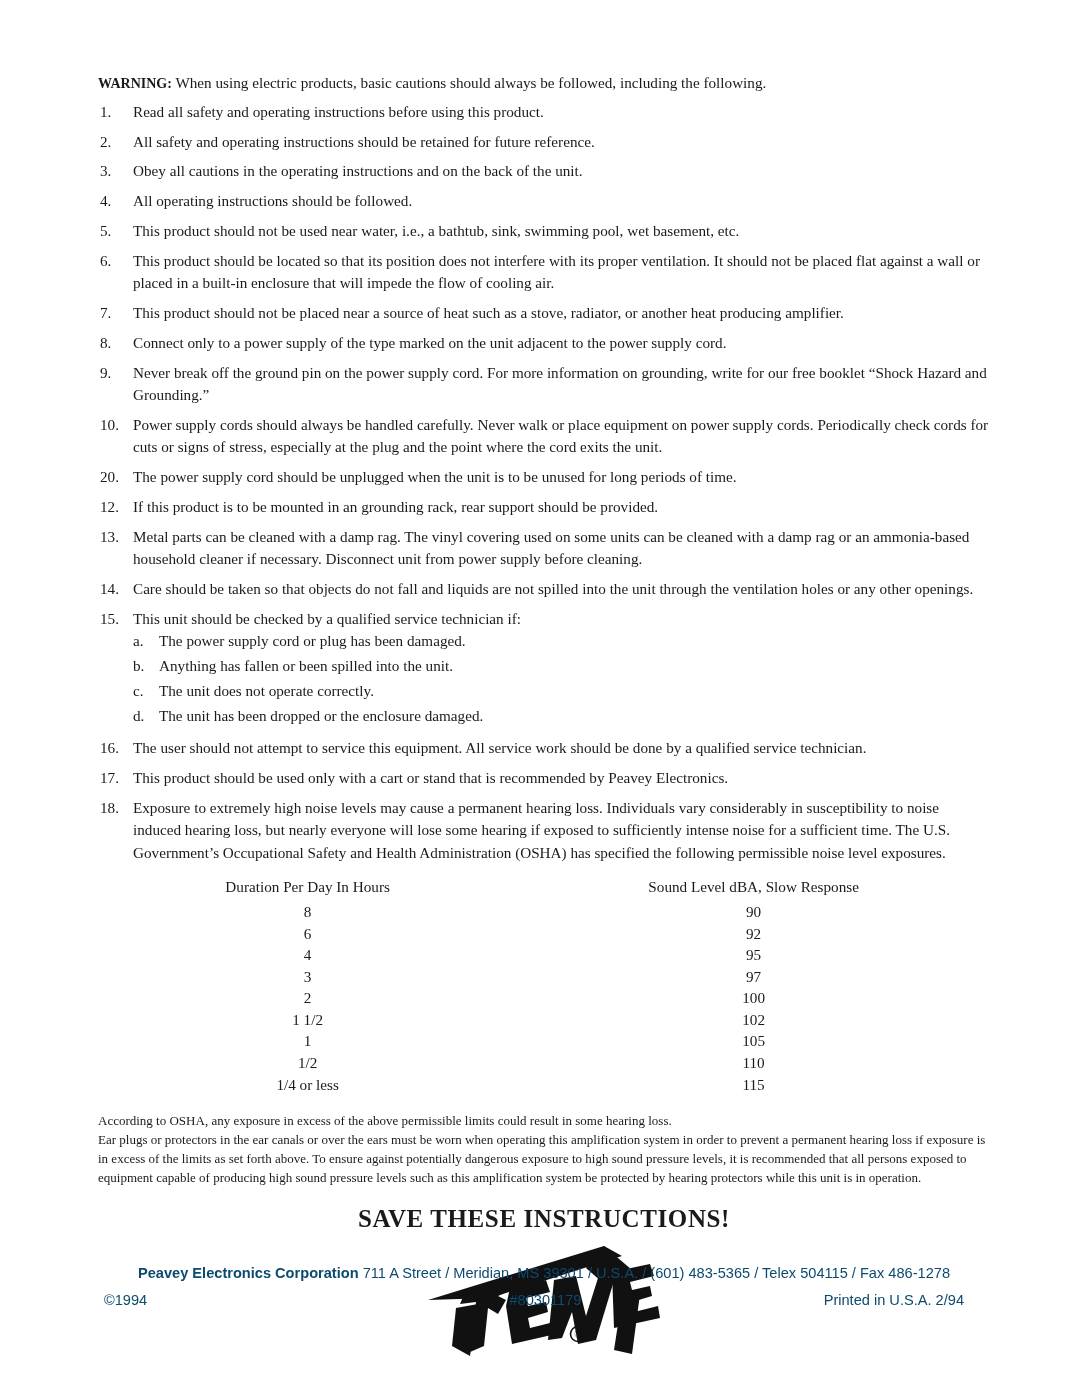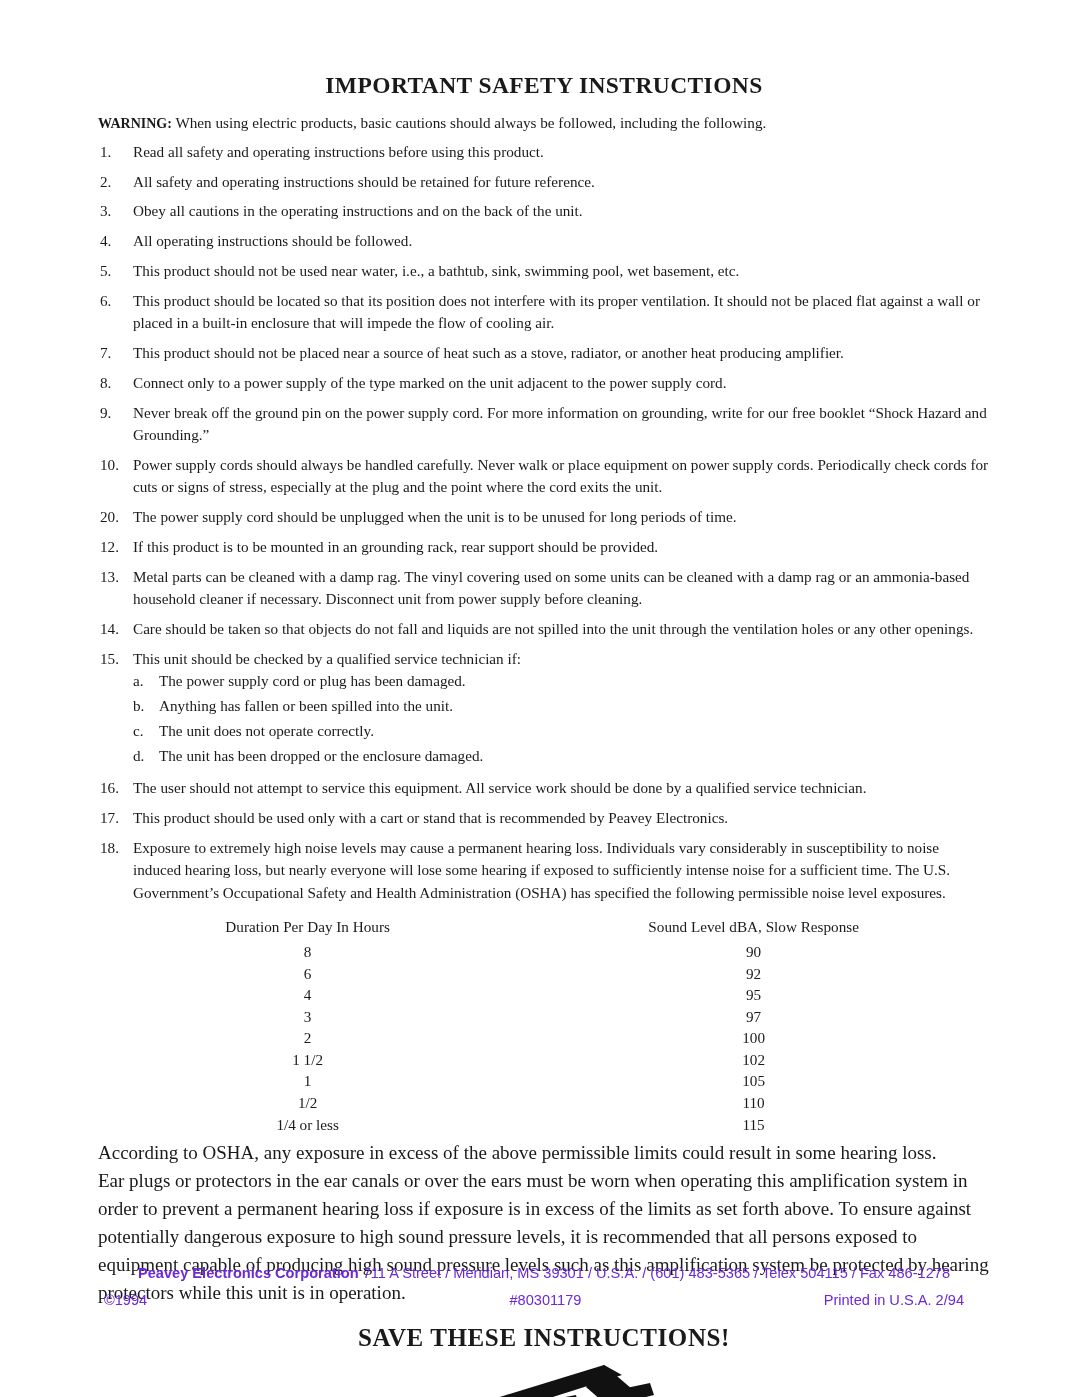--- a/index.html
+++ b/index.html
@@ -115,44 +115,44 @@
   .osha-table td {
     text-align: center;
     padding: 0;
     line-height: 1.42;
   }
   .osha-col-left  { width: 47%; }
   .osha-col-right { width: 53%; }
 
   
   .closing {
-    font-size: 19px;
+    font-size: 13px;
     line-height: 1.47;
-    margin: 4px 0 0 0;
+    margin: 16px 0 0 0;
   }
   .closing p { margin: 0; }
 
   
   .logo-block {
     margin-top: 17px;
     text-align: center;
   }
   .logo-svg {
     display: block;
     margin: 9px auto 0 auto;
   }
 
   
   .footer {
     position: absolute;
     left: 98px;
     top: 1264px;
     width: 892px;
     font-family: "Liberation Sans", "DejaVu Sans", sans-serif;
-    color: #6d28d9;
+    color: #0c4a6e;
   }
   .footer-address {
     text-align: center;
     font-size: 14.6px;
     line-height: 1.35;
     white-space: nowrap;
   }
   .footer-company { font-weight: bold; }
   .footer-row {
     display: flex;
@@ -166,21 +166,20 @@
   .footer-copyright { flex: 0 0 auto; }
   .footer-partnum { flex: 0 0 auto; margin-left: 120px; }
   .footer-printed { flex: 0 0 auto; }
 </style>
 </head>
 <body>
 
 <div class="page">
   <div class="content">
 
-    <h1 class="doc-title">IMPORTANT SAFETY INSTRUCTIONS</h1>
 
     <p class="warning-line"><span class="warning-label">WARNING:</span><span> When using electric products, basic cautions should always be followed, including the following.</span></p>
 
     <div class="list">
 
       <div class="item">
         <span class="item-num">1.</span>
         <span class="item-body">Read all safety and operating instructions before using this product.</span>
       </div>
       <div class="item">

